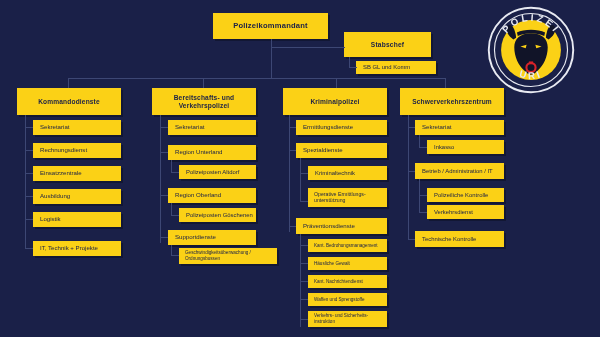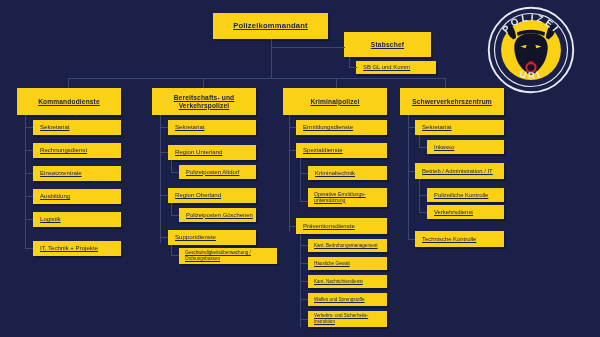--- a/index.html
+++ b/index.html
@@ -17,21 +17,21 @@
     position:absolute;
     background:#fbd116;
     color:#1a2048;
     box-sizing:border-box;
     display:flex;
     align-items:center;
     box-shadow:2px 2px 0 rgba(0,0,0,.28);
     line-height:1.12;
     overflow:hidden;
   }
-  .box span{display:block;width:100%;text-decoration:underline;}
+  .box span{display:block;width:100%;}
   .lvl0{              
     justify-content:center;text-align:center;
     font-weight:bold;font-size:7.6px;letter-spacing:.2px;
   }
   .lvl0b{             
     justify-content:center;text-align:center;
     font-weight:bold;font-size:6.6px;letter-spacing:.2px;
   }
   .head{              
     justify-content:center;text-align:center;

